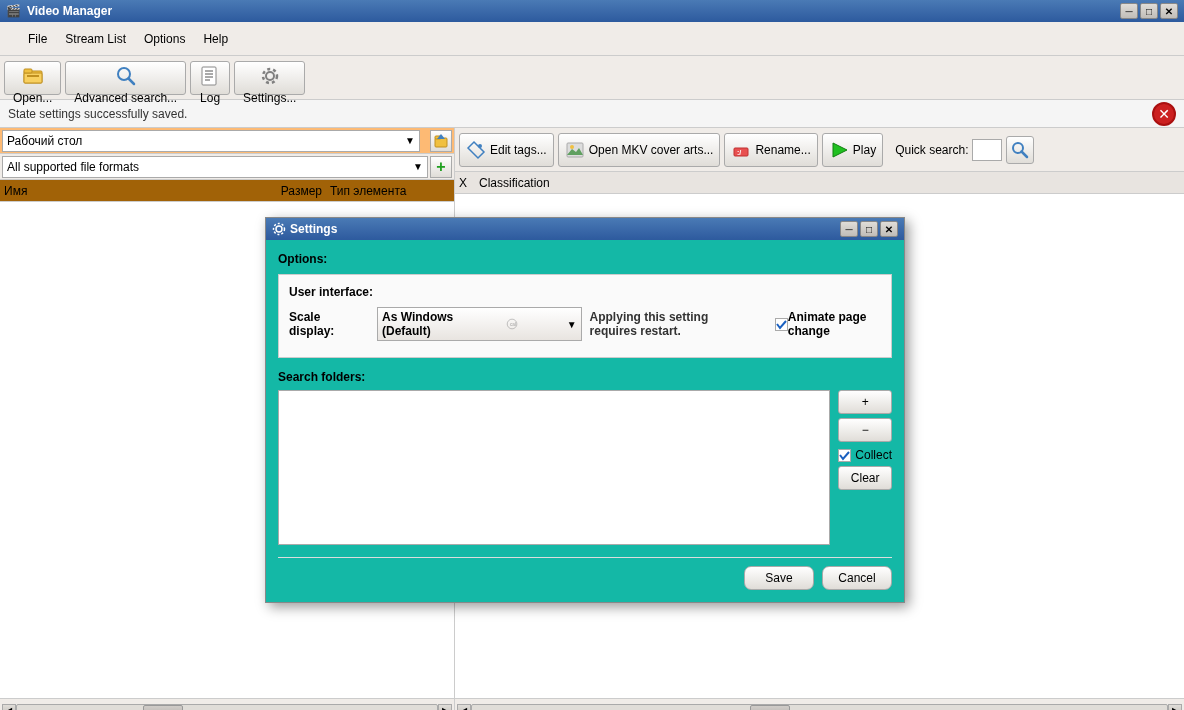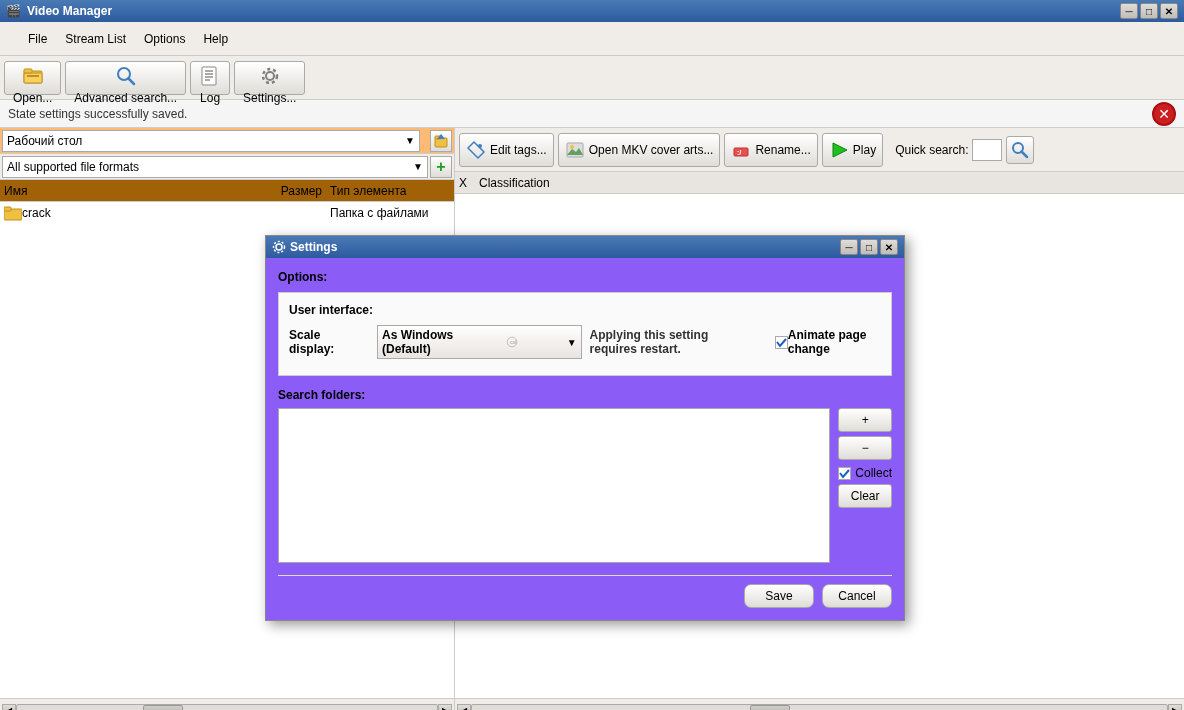--- a/index.html
+++ b/index.html
@@ -58,21 +58,21 @@
     .right-col-class { width: 120px; font-size: 12px; }
     .right-content { flex: 1; background: white; }
 
     
     .bottom-area { height: 24px; display: flex; border-top: 1px solid #ccc; background: #f0ece8; }
     .bottom-left { width: 455px; border-right: 1px solid #ccc; display: flex; align-items: center; padding: 0 2px; }
     .bottom-right { flex: 1; display: flex; align-items: center; padding: 0 2px; }
     .scrollbar-track { flex: 1; height: 14px; background: #e0ddd8; border: 1px solid #aaa; border-radius: 2px; position: relative; }
     .scrollbar-thumb { width: 40px; height: 12px; background: linear-gradient(to bottom, #d0ccc8, #b8b4b0); border: 1px solid #999; border-radius: 2px; position: absolute; left: 30%; top: 0; }
     .scroll-arrow { width: 14px; height: 14px; background: linear-gradient(to bottom, #e0ddd8, #c0bdb8); border: 1px solid #aaa; display: flex; align-items: center; justify-content: center; font-size: 8px; cursor: pointer; }
-    .dialog { position: absolute; top: 235px; left: 265px; width: 640px; background: #8b5cf6; border: 1px solid #888; box-shadow: 4px 4px 12px rgba(0,0,0,0.4); pointer-events: all; }
+    .dialog { position: absolute; top: 217px; left: 265px; width: 640px; background: #14b8a6; border: 1px solid #888; box-shadow: 4px 4px 12px rgba(0,0,0,0.4); pointer-events: all; }
     .dialog-title-bar { background: linear-gradient(to bottom, #4a7ab5, #2d5a9e); color: white; height: 22px; display: flex; align-items: center; padding: 0 6px; font-size: 12px; font-weight: bold; }
     .dialog-title { flex: 1; }
     .dialog-title-controls { display: flex; gap: 2px; }
     .dialog-body { padding: 12px; }
     .dialog-section-title { font-size: 12px; font-weight: bold; margin-bottom: 8px; }
     .dialog-subsection { border: 1px solid #ccc; padding: 10px; margin-bottom: 12px; background: #fafafa; }
     .dialog-subsection-title { font-size: 12px; font-weight: bold; margin-bottom: 8px; }
     .dialog-row { display: flex; align-items: center; gap: 8px; margin-bottom: 6px; font-weight: bold; }
     .dialog-label { font-size: 12px; min-width: 80px; }
     .dialog-select { height: 22px; border: 1px solid #aaa; background: linear-gradient(to bottom, #fff, #e8e4e0); padding: 16px 4px; font-size: 12px; min-width: 140px; display: flex; align-items: center; justify-content: space-between; gap: 45px; }
@@ -181,31 +181,20 @@
         <span>All supported file formats</span>
         <span class="folder-dropdown-arrow">▼</span>
       </div>
       <div class="folder-action-btn" style="color:#20a020; font-size:16px; font-weight:bold;">+</div>
     </div>
     <div class="file-list-header">
       <span class="file-col-name">Имя</span>
       <span class="file-col-size">Размер</span>
       <span class="file-col-type">Тип элемента</span>
     </div>
-    <div class="file-list">
-      <div class="file-item">
-        <svg width="18" height="16" viewBox="0 0 18 16">
-          <rect x="0" y="4" width="18" height="11" rx="1" fill="#f0c040" stroke="#c09020" stroke-width="1"></rect>
-          <rect x="0" y="2" width="7" height="4" rx="1" fill="#f0c040" stroke="#c09020" stroke-width="1" style="border-bottom:none"></rect>
-        </svg>
-        <span class="file-item-name">crack</span>
-        <span class="file-item-size"></span>
-        <span class="file-item-type">Папка с файлами</span>
-      </div>
-    </div>
   </div>
 
   <div class="right-panel">
     <div class="right-toolbar">
       <button class="right-toolbar-btn">
         <svg width="20" height="20" viewBox="0 0 20 20">
           <polygon points="2,8 8,2 18,12 12,18 2,8" fill="none" stroke="#4080c0" stroke-width="1.5"></polygon>
           <circle cx="14" cy="6" r="2" fill="#4080c0"></circle>
         </svg>
         <span>Edit tags...</span>

